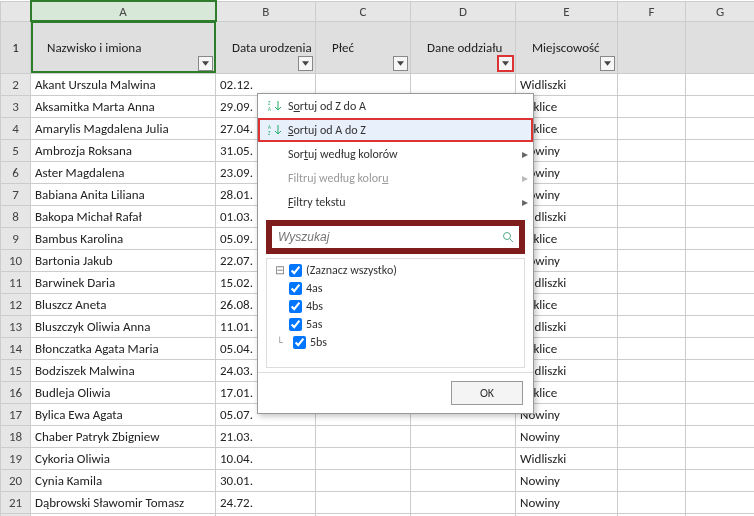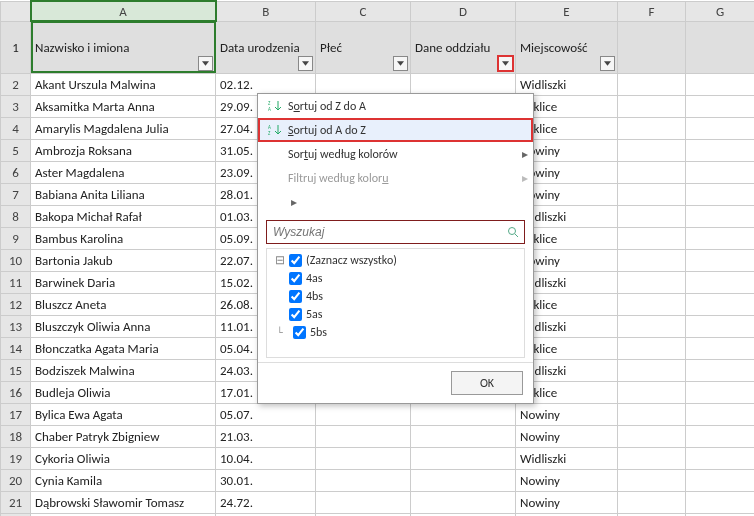--- a/index.html
+++ b/index.html
@@ -15,41 +15,41 @@
 col.cE{width:102px}
 col.cF{width:68px}
 col.cG{width:69px}
 
 .colhdr{background:#e6e6e6;color:#444;text-align:center;font-weight:normal;height:20px}
 .colhdr.active{background:#d8e8d8;border:2px solid #2d7d2d;box-sizing:border-box}
 
 .rowhdr{background:#e6e6e6;color:#444;text-align:center;font-weight:normal}
 
 .titlerow td{background:#dfdfdf;height:52px;vertical-align:middle;font-size:13px;color:#222;position:relative}
-.titlerow td .lbl{padding-left:4px}
+.titlerow td .lbl{padding-left:16px}
 .filterbtn{position:absolute;right:2px;bottom:2px;width:15px;height:15px;background:#f6f6f6;border:1px solid #888;box-sizing:border-box;display:flex;align-items:center;justify-content:center;cursor:pointer}
 .filterbtn svg{width:7px;height:5px;display:block;pointer-events:none}
 .filterbtn.hl{outline:2px solid #d33;outline-offset:-1px}
 
 .cellpad{padding-left:4px}
 
 .selA{outline:2px solid #2d7d2d;outline-offset:-2px}
 
 .menu{position:absolute;left:257px;top:93px;width:275px;background:#fff;border:1px solid #999;box-shadow:2px 2px 6px rgba(0,0,0,0.25);font-size:12px;color:#333;z-index:10}
 .menu .hl{outline:2px solid #d33;outline-offset:-2px}
 .mi{display:flex;align-items:center;height:24px;padding-left:6px;cursor:pointer}
 .mi.disabled{color:#9a9a9a;cursor:default}
 .mi .micon{width:22px;display:flex;align-items:center;justify-content:center;color:#2a6;font-size:11px}
 .mi .micon.gray{color:#9a9a9a}
 .mi .mtxt{flex:1;padding-left:2px}
 .mi .arrow{width:16px;text-align:center;color:#666}
 .mi .arrow.disabled{color:#bbb}
 .mi u{text-decoration:underline}
 .mi.hovered{background:#e8f0fc}
-.search{margin:6px 8px 4px 8px;border:1px solid #7f1d1d;height:22px;display:flex;align-items:center}
+.search{margin:6px 8px 4px 8px;border:6px solid #7f1d1d;height:22px;display:flex;align-items:center}
 .search input{flex:1;border:none;outline:none;font-size:12px;font-style:italic;color:#888;padding-left:6px;background:transparent}
 .search .sicon{width:22px;height:22px;display:flex;align-items:center;justify-content:center;color:#2a7}
 .chkwrap{margin:2px 8px;border:1px solid #ddd;height:104px;overflow:auto;background:#fff;padding:2px 0}
 .chkline{display:flex;align-items:center;height:18px;padding-left:22px;font-size:12px}
 .chkline .conn{width:14px;text-align:left;color:#888}
 .chkline input{margin:0 4px 0 0}
 .btnbar{display:flex;justify-content:flex-end;gap:4px;padding:8px 10px;border-top:1px solid #ddd;margin-top:4px}
 .btn{min-width:70px;height:22px;border:1px solid #999;background:#f4f4f4;font-size:12px;cursor:pointer;display:flex;align-items:center;justify-content:center}
 
 .whitec{background:#fff}
@@ -367,20 +367,21 @@
     <span class="mtxt">Sor<u>t</u>uj według kolorów</span>
     <span class="arrow">▸</span>
   </div>
   <div class="mi disabled">
     <span class="micon"></span>
     <span class="mtxt">Filtruj według kolor<u>u</u></span>
     <span class="arrow disabled">▸</span>
   </div>
   <div class="mi">
     <span class="micon"></span>
+    <span class="mtxt"><u>F</u>iltry tekstu</span>
     <span class="arrow">▸</span>
   </div>
   <div class="search">
     <input type="text" placeholder="Wyszukaj" style="">
     <span class="sicon">
       <svg width="12" height="12" viewBox="0 0 12 12">
             <circle cx="5" cy="5" r="3.5" fill="none" stroke="#5a8" stroke-width="1"></circle>
             <path d="M8 8 L11 11" stroke="#5a8" stroke-width="1"></path>
           </svg>
     </span>

